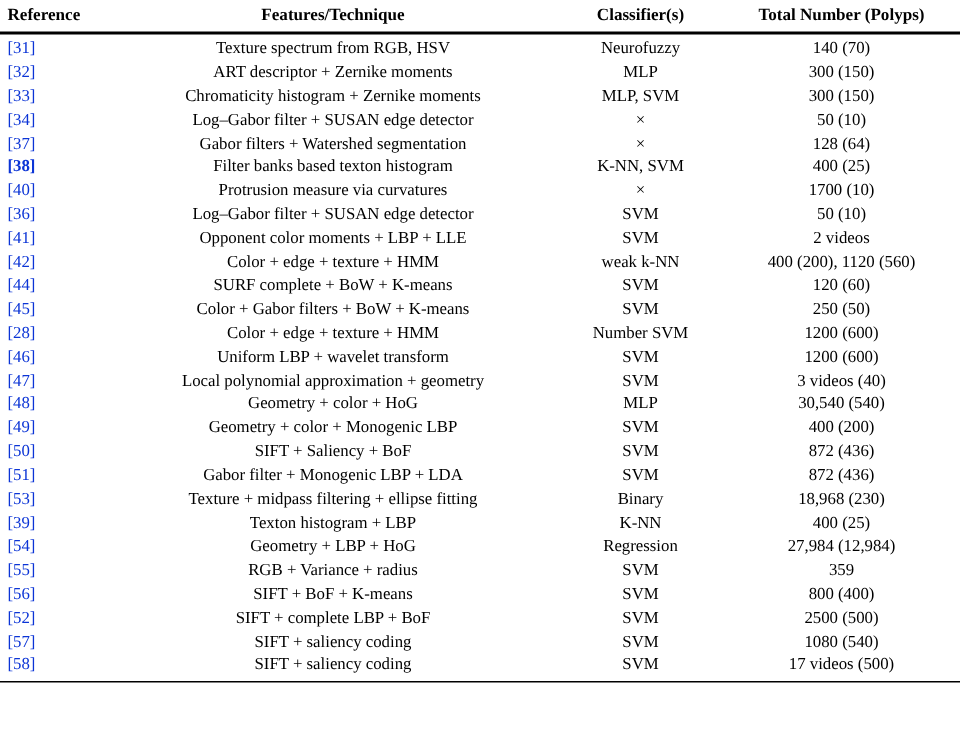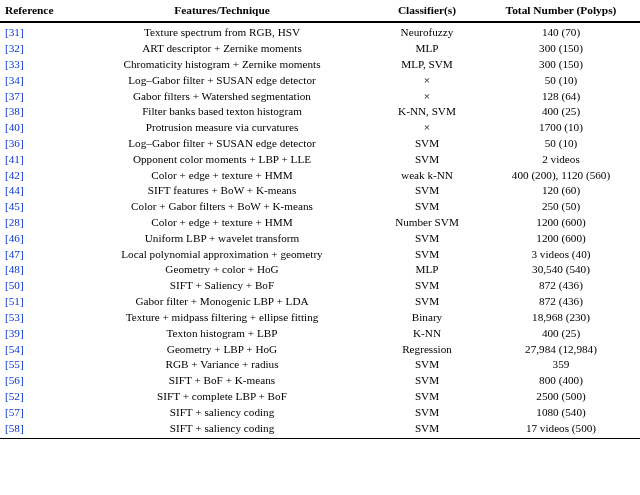--- a/index.html
+++ b/index.html
@@ -141,21 +141,21 @@
           <td class="col-clf">×</td>
           <td class="col-num">50 (10)</td>
         </tr>
         <tr>
           <td class="col-ref"><a class="citation" style="color: rgb(11, 52, 214);">[37]</a></td>
           <td class="col-feat">Gabor filters + Watershed segmentation</td>
           <td class="col-clf">×</td>
           <td class="col-num">128 (64)</td>
         </tr>
         <tr>
-          <td class="col-ref"><a class="citation" style="color: rgb(11, 52, 214);">[38]</a></td>
+          <td class="col-ref"><a class="citation" style="color: rgb(11, 52, 214); font-weight: bold;">[38]</a></td>
           <td class="col-feat">Filter banks based texton histogram</td>
           <td class="col-clf">K-NN, SVM</td>
           <td class="col-num">400 (25)</td>
         </tr>
         <tr>
           <td class="col-ref"><a class="citation" style="color: rgb(11, 52, 214);">[40]</a></td>
           <td class="col-feat">Protrusion measure via curvatures</td>
           <td class="col-clf">×</td>
           <td class="col-num">1700 (10)</td>
         </tr>
@@ -172,21 +172,21 @@
           <td class="col-num">2 videos</td>
         </tr>
         <tr>
           <td class="col-ref"><a class="citation" style="color: rgb(11, 52, 214);">[42]</a></td>
           <td class="col-feat">Color + edge + texture + HMM</td>
           <td class="col-clf">weak k-NN</td>
           <td class="col-num">400 (200), 1120 (560)</td>
         </tr>
         <tr>
           <td class="col-ref"><a class="citation" style="color: rgb(11, 52, 214);">[44]</a></td>
-          <td class="col-feat">SIFT features + BoW + K-means</td>
+          <td class="col-feat">SURF complete + BoW + K-means</td>
           <td class="col-clf">SVM</td>
           <td class="col-num">120 (60)</td>
         </tr>
         <tr>
           <td class="col-ref"><a class="citation" style="color: rgb(11, 52, 214);">[45]</a></td>
           <td class="col-feat">Color + Gabor filters + BoW + K-means</td>
           <td class="col-clf">SVM</td>
           <td class="col-num">250 (50)</td>
         </tr>
         <tr>
@@ -205,20 +205,26 @@
           <td class="col-ref"><a class="citation" style="color: rgb(11, 52, 214);">[47]</a></td>
           <td class="col-feat">Local polynomial approximation + geometry</td>
           <td class="col-clf">SVM</td>
           <td class="col-num">3 videos (40)</td>
         </tr>
         <tr>
           <td class="col-ref"><a class="citation" style="color: rgb(11, 52, 214);">[48]</a></td>
           <td class="col-feat">Geometry + color + HoG</td>
           <td class="col-clf">MLP</td>
           <td class="col-num">30,540 (540)</td>
+        </tr>
+        <tr>
+          <td class="col-ref"><a class="citation" style="color: rgb(11, 52, 214);">[49]</a></td>
+          <td class="col-feat">Geometry + color + Monogenic LBP</td>
+          <td class="col-clf">SVM</td>
+          <td class="col-num">400 (200)</td>
         </tr>
         <tr>
           <td class="col-ref"><a class="citation" style="color: rgb(11, 52, 214);">[50]</a></td>
           <td class="col-feat">SIFT + Saliency + BoF</td>
           <td class="col-clf">SVM</td>
           <td class="col-num">872 (436)</td>
         </tr>
         <tr>
           <td class="col-ref"><a class="citation" style="color: rgb(11, 52, 214);">[51]</a></td>
           <td class="col-feat">Gabor filter + Monogenic LBP + LDA</td>

